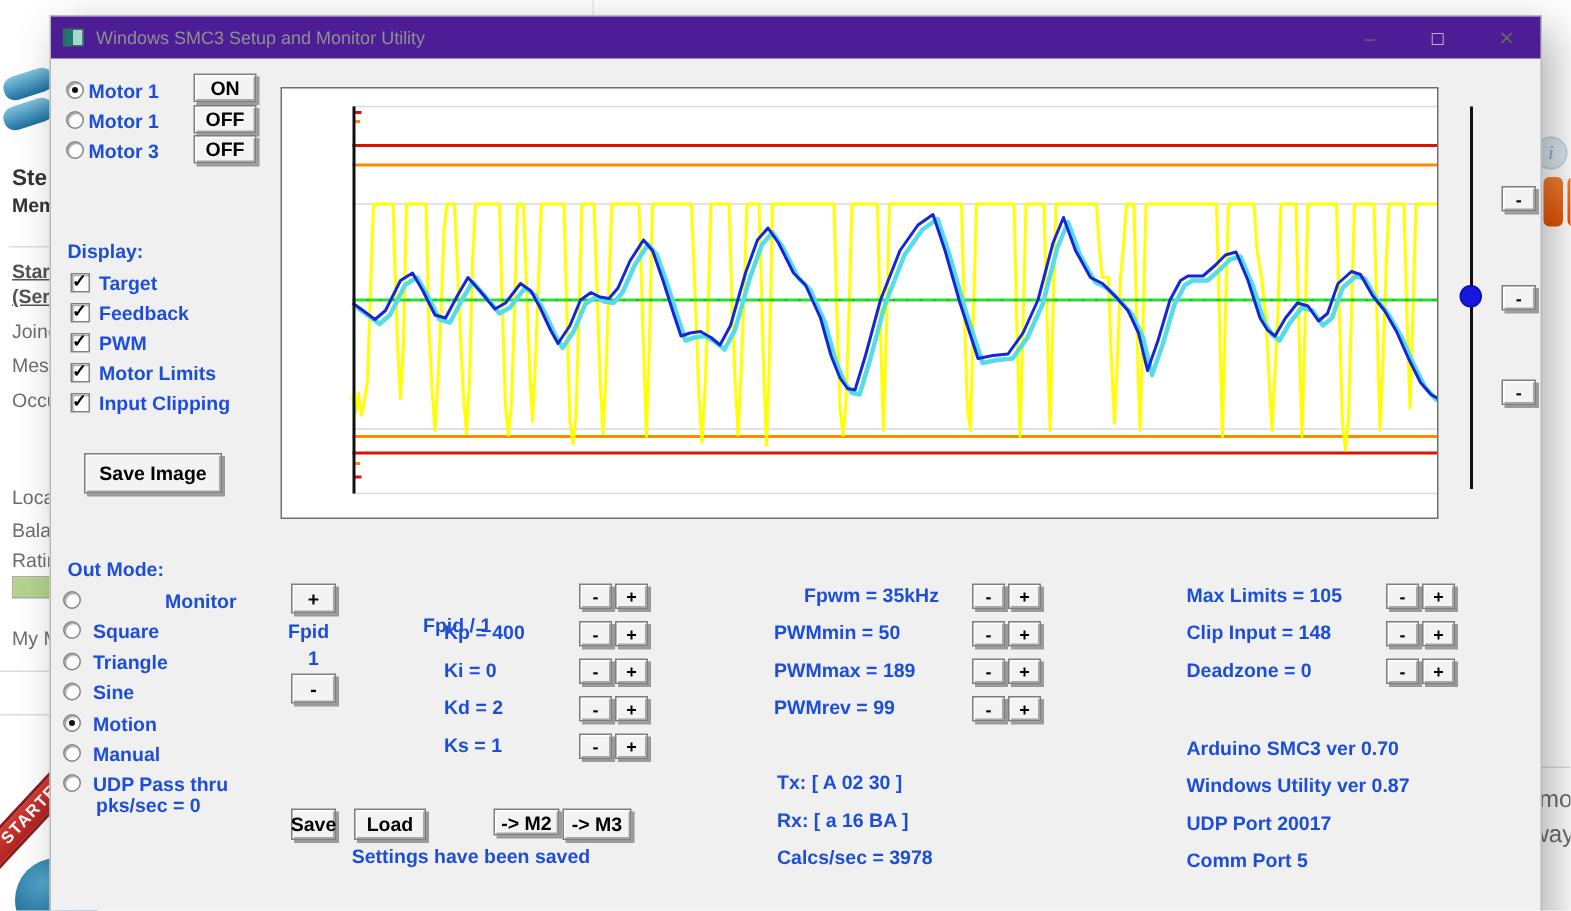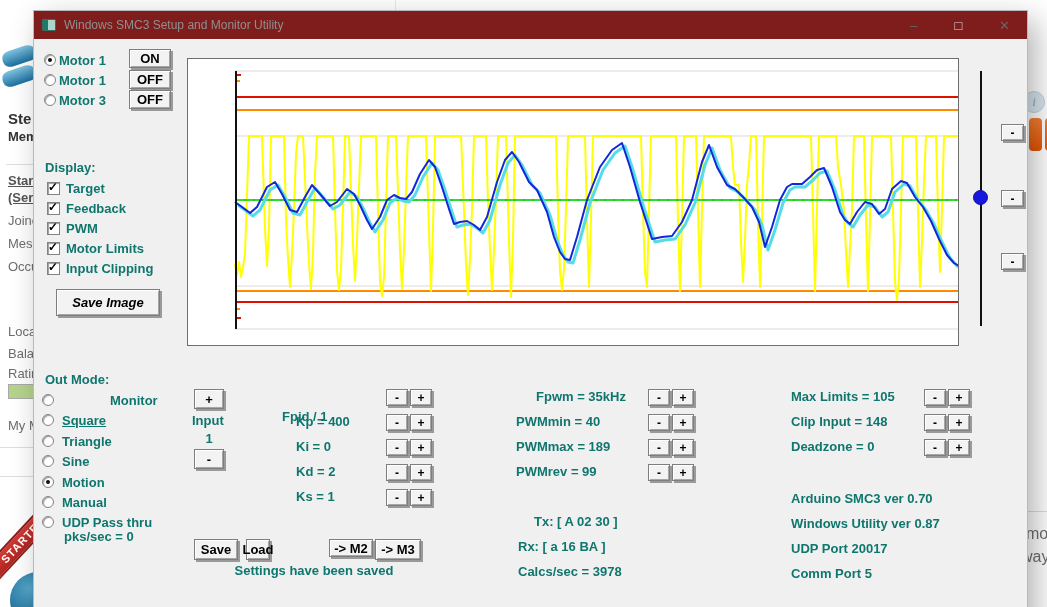--- a/index.html
+++ b/index.html
@@ -25,30 +25,30 @@
                  color:#8aa7bd; font-size:13px; font-style:italic; font-family:"Liberation Serif",serif;
                  display:flex; align-items:center; justify-content:center; }
   .orange-tab { width:13px; height:33px; border-radius:4px; background:linear-gradient(180deg,#f58033,#e45403); }
   .logo-swash { width:34px; height:16px; border-radius:8px/7px;
                 background:linear-gradient(180deg,#7fc3e0,#1c6f9e); transform:rotate(-18deg); }
 
   
   .win { position:absolute; left:33px; top:10px; width:995px; height:640px;
          background:#f0f0f0; border:1px solid #b9b9b9;
          box-shadow:8px 10px 28px rgba(0,0,0,0.30); }
-  .titlebar { position:absolute; left:0; top:0; width:100%; height:28px; background:#7f1d1d;
+  .titlebar { position:absolute; left:0; top:0; width:100%; height:28px; background:#4c1d95;
               display:flex; align-items:center; }
   .app-icon { width:14px; height:12px; margin-left:8px; border:1px solid #3c6b63; border-radius:1px;
               background:linear-gradient(90deg,#1c7a68 0 45%, #a8d8cc 45% 100%); }
   .title-text { margin-left:8px; font-size:12px; color:#8f8f8f; white-space:nowrap; }
   .caption-btn { position:absolute; top:0; width:45px; height:28px; background:transparent; border:none;
                  font-size:13px; color:#666; display:flex; align-items:center; justify-content:center; cursor:default; }
   .caption-btn.disabled { color:#d9d9d9; }
 
-  .lbl { position:absolute; font-size:13px; font-weight:bold; color:#0f766e; white-space:nowrap; }
+  .lbl { position:absolute; font-size:13px; font-weight:bold; color:#1d4ed8; white-space:nowrap; }
   .b3 { position:absolute; background:#f3f3f3; border:1px solid #7e7e7e;
         box-shadow:inset 1px 1px 0 #ffffff, inset -1px -1px 0 #a6a6a6, 2px 2px 0 0 #9a9a9a;
         font-family:"Liberation Sans",sans-serif; font-weight:bold; font-size:13px; color:#000;
         display:flex; align-items:center; justify-content:center; padding:0; }
   .b3.sm { width:22px; height:17px; font-size:12px; }
 
   .rb { position:absolute; width:12px; height:12px; border-radius:50%; background:#fff;
         border:1px solid #848484; box-shadow:inset 1px 1px 1px #9d9d9d; }
   .rb::after { content:""; position:absolute; left:3px; top:3px; width:4px; height:4px; border-radius:50%;
                background:#111; visibility:hidden; }
@@ -154,42 +154,42 @@
     <span class="cb on" style="left:13px; top:231px;">
         <span class="tick">✓</span>
       </span>
     <span class="lbl" style="left:32px; top:230px;">Motor Limits</span>
 
     <span class="cb on" style="left:13px; top:251px;">
         <span class="tick">✓</span>
       </span>
     <span class="lbl" style="left:32px; top:250px;">Input Clipping</span>
 
-    <button class="b3" style="left:22px; top:278px; width:104px; height:27px;font-style:italic;">Save Image</button>
+    <button class="b3" style="left:22px; top:291px; width:92px; height:27px;">Save Image</button>
 
     <span class="lbl" style="left:11px; top:361px;">Out Mode:</span>
 
     <span class="rb" style="left:8px; top:383px;"></span>
     <span class="lbl" style="left:28px; top:382px;margin-left:48px;">Monitor</span>
     <span class="rb" style="left:8px; top:403px;"></span>
-    <span class="lbl" style="left:28px; top:402px;text-decoration:underline;">Square</span>
+    <span class="lbl" style="left:28px; top:402px;">Square</span>
     <span class="rb" style="left:8px; top:424px;"></span>
     <span class="lbl" style="left:28px; top:423px;">Triangle</span>
     <span class="rb" style="left:8px; top:444px;"></span>
     <span class="lbl" style="left:28px; top:443px;">Sine</span>
     <span class="rb on" style="left:8px; top:465px;"></span>
     <span class="lbl" style="left:28px; top:464px;">Motion</span>
     <span class="rb" style="left:8px; top:485px;"></span>
     <span class="lbl" style="left:28px; top:484px;">Manual</span>
     <span class="rb" style="left:8px; top:505px;"></span>
     <span class="lbl" style="left:28px; top:504px;">UDP Pass thru</span>
     <span class="lbl" style="left:30px; top:518px;">pks/sec = 0</span>
 
     <button class="b3" style="left:160px; top:378px; width:30px; height:20px;">+</button>
-    <span class="lbl" style="left:158px; top:402px;">Input</span>
+    <span class="lbl" style="left:158px; top:402px;">Fpid</span>
     <span class="lbl" style="left:160px; top:420px; width:30px; text-align:center;">1</span>
     <button class="b3" style="left:160px; top:438px; width:30px; height:20px;">-</button>
 
     <span class="lbl" style="left:248px; top:378px;margin-top:20px;">Fpid / 1</span>
     <button class="b3 sm" style="left:352px; top:378px;">-</button>
     <button class="b3 sm" style="left:376px; top:378px;">+</button>
     <span class="lbl" style="left:262px; top:403px;">Kp = 400</span>
     <button class="b3 sm" style="left:352px; top:403px;">-</button>
     <button class="b3 sm" style="left:376px; top:403px;">+</button>
     <span class="lbl" style="left:262px; top:428px;">Ki = 0</span>
@@ -198,51 +198,51 @@
     <span class="lbl" style="left:262px; top:453px;">Kd = 2</span>
     <button class="b3 sm" style="left:352px; top:453px;">-</button>
     <button class="b3 sm" style="left:376px; top:453px;">+</button>
     <span class="lbl" style="left:262px; top:478px;">Ks = 1</span>
     <button class="b3 sm" style="left:352px; top:478px;">-</button>
     <button class="b3 sm" style="left:376px; top:478px;">+</button>
 
     <span class="lbl" style="left:482px; top:378px;padding-left:20px;">Fpwm = 35kHz</span>
     <button class="b3 sm" style="left:614px; top:378px;">-</button>
     <button class="b3 sm" style="left:638px; top:378px;">+</button>
-    <span class="lbl" style="left:482px; top:403px;">PWMmin = 40</span>
+    <span class="lbl" style="left:482px; top:403px;">PWMmin = 50</span>
     <button class="b3 sm" style="left:614px; top:403px;">-</button>
     <button class="b3 sm" style="left:638px; top:403px;">+</button>
     <span class="lbl" style="left:482px; top:428px;">PWMmax = 189</span>
     <button class="b3 sm" style="left:614px; top:428px;">-</button>
     <button class="b3 sm" style="left:638px; top:428px;">+</button>
     <span class="lbl" style="left:482px; top:453px;">PWMrev = 99</span>
     <button class="b3 sm" style="left:614px; top:453px;">-</button>
     <button class="b3 sm" style="left:638px; top:453px;">+</button>
 
     <span class="lbl" style="left:757px; top:378px;">Max Limits = 105</span>
     <button class="b3 sm" style="left:890px; top:378px;">-</button>
     <button class="b3 sm" style="left:914px; top:378px;">+</button>
     <span class="lbl" style="left:757px; top:403px;">Clip Input = 148</span>
     <button class="b3 sm" style="left:890px; top:403px;">-</button>
     <button class="b3 sm" style="left:914px; top:403px;">+</button>
     <span class="lbl" style="left:757px; top:428px;">Deadzone = 0</span>
     <button class="b3 sm" style="left:890px; top:428px;">-</button>
     <button class="b3 sm" style="left:914px; top:428px;">+</button>
 
-    <span class="lbl" style="left:484px; top:503px;margin-left:16px;">Tx: [ A 02 30 ]</span>
+    <span class="lbl" style="left:484px; top:503px;">Tx: [ A 02 30 ]</span>
     <span class="lbl" style="left:484px; top:528px;">Rx: [ a 16 BA ]</span>
     <span class="lbl" style="left:484px; top:553px;">Calcs/sec = 3978</span>
 
     <span class="lbl" style="left:757px; top:480px;">Arduino SMC3 ver 0.70</span>
     <span class="lbl" style="left:757px; top:505px;">Windows Utility ver 0.87</span>
     <span class="lbl" style="left:757px; top:530px;">UDP Port 20017</span>
     <span class="lbl" style="left:757px; top:555px;">Comm Port 5</span>
 
-    <button class="b3" style="left:160px; top:528px; width:44px; height:21px;">Save</button>
-    <button class="b3" style="left:212px; top:528px; width:24px; height:21px;">Load</button>
+    <button class="b3" style="left:160px; top:528px; width:30px; height:21px;">Save</button>
+    <button class="b3" style="left:202px; top:528px; width:48px; height:21px;">Load</button>
     <button class="b3" style="left:295px; top:528px; width:44px; height:18px;">-&gt; M2</button>
     <button class="b3" style="left:341px; top:528px; width:46px; height:21px;">-&gt; M3</button>
     <span class="lbl" style="left:170px; top:552px; width:220px; text-align:center;">Settings have been saved</span>
 
     <div class="plot-panel">
       <svg xmlns="http://www.w3.org/2000/svg" viewBox="0 0 770 286">
           <g transform="translate(47,0)">
             <line x1="0" y1="12" x2="724" y2="12" stroke="#d9d9d9" stroke-width="1"></line>
             <line x1="0" y1="38" x2="724" y2="38" stroke="#dd1100" stroke-width="2"></line>
             <line x1="0" y1="51" x2="724" y2="51" stroke="#ff8a00" stroke-width="2"></line>

